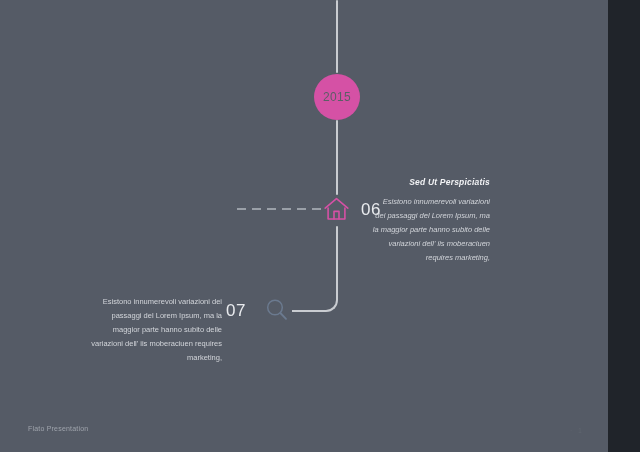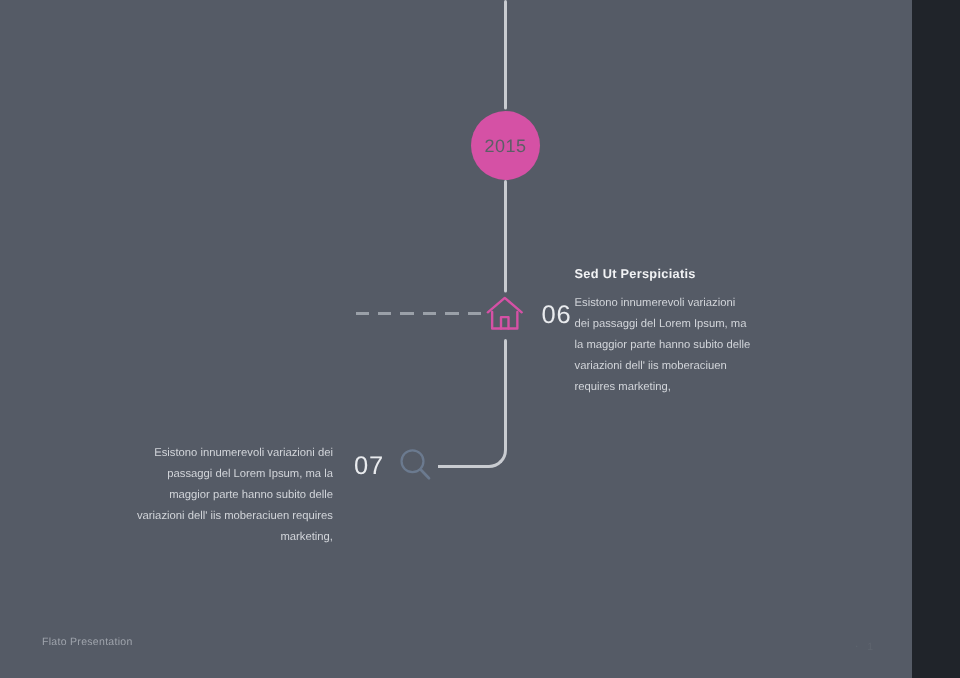--- a/index.html
+++ b/index.html
@@ -84,29 +84,30 @@
   #search-icon-wrap{ left: 265px; top: 298px; width: 24px; height: 24px; }
 
   
   .step-number {
     position: absolute;
     font-size: 17px;
     color: #e9ebee;
     letter-spacing: 0.5px;
   }
   #number-06 { left: 361px; top: 200px; }
-  #number-07 { left: 236px; top: 301px; }
+  #number-07 { left: 226px; top: 301px; }
 
   
   #block-right {
     position: absolute;
-    left: 383px;
+    left: 372px;
     top: 177px;
     width: 118px;
-    text-align: left;
+    text-align: right;
+    font-style: italic;
   }
   #block-left {
     position: absolute;
     left: 90px;
     top: 295px;
     width: 132px;
     text-align: right;
   }
   .block-title {
     font-size: 8.5px;

